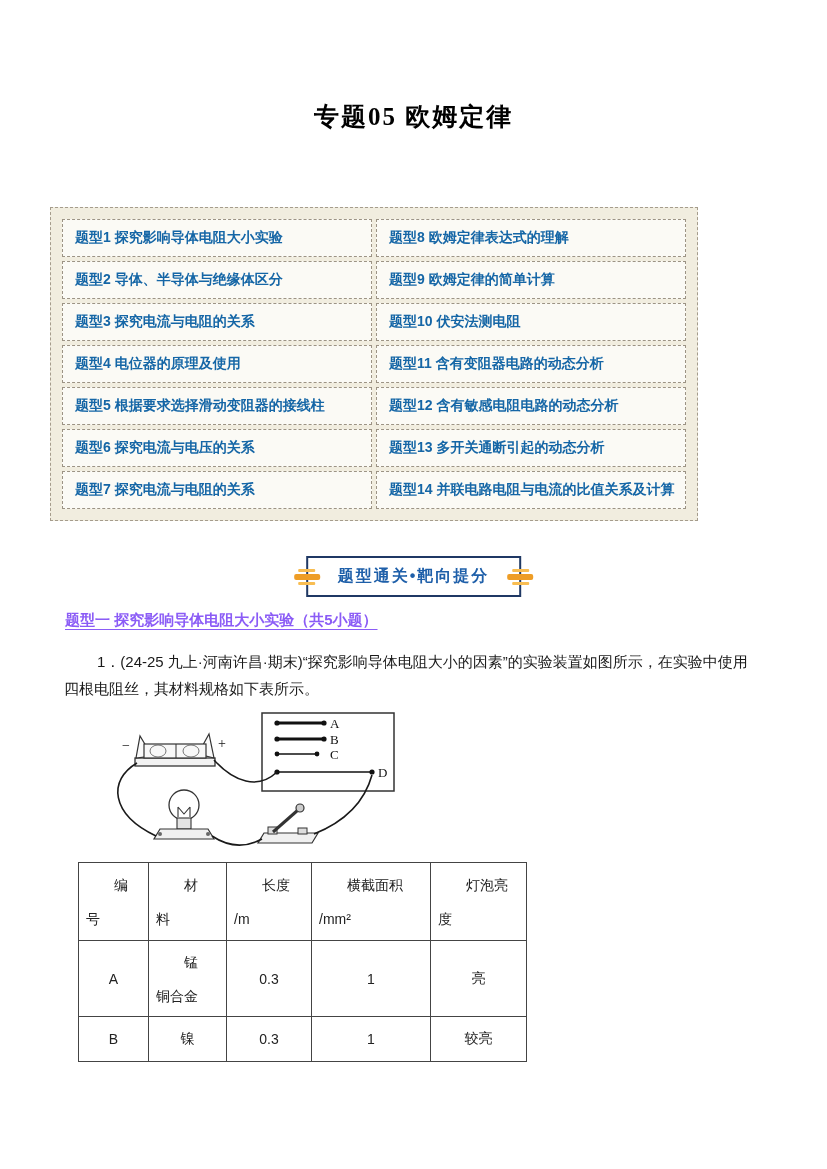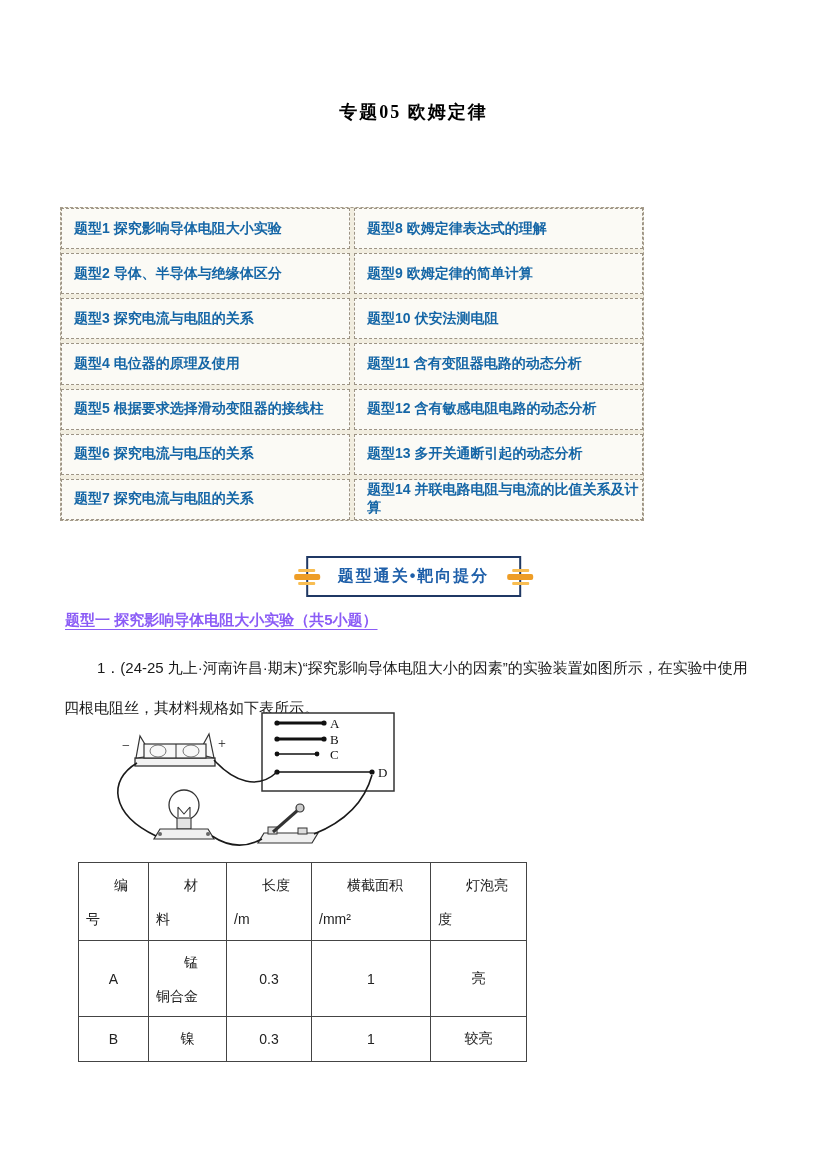--- a/index.html
+++ b/index.html
@@ -1,40 +1,40 @@
 <!DOCTYPE html>
 <html><head>
 <meta charset="utf-8">
 <style>
   * { margin:0; padding:0; box-sizing:border-box; }
   body { background:#888; font-family:"Liberation Sans","DejaVu Sans",sans-serif; }
   .page { position:relative; width:827px; height:1169px; background:#fff; margin:0 auto; overflow:hidden; color:#111; }
 
   .doc-title { position:absolute; top:100px; left:0; width:100%; text-align:center;
-    font-family:"Liberation Serif","DejaVu Serif",serif; font-size:18px; font-weight:bold; letter-spacing:2px; color:#000; }
+    font-family:"Liberation Serif","DejaVu Serif",serif; font-size:25px; font-weight:bold; letter-spacing:2px; color:#000; }
 
   .banner { position:absolute; left:50%; transform:translateX(-50%); border:2px solid #1F3864; background:#fff;
     padding:8px 30px; font-size:16px; font-weight:bold; color:#1E5FA9; letter-spacing:2px; white-space:nowrap; }
   .banner1 { top:157px; } .banner2 { top:556px; }
   .deco { position:absolute; top:50%; transform:translateY(-50%); width:26px; display:flex; flex-direction:column; gap:2px; align-items:center; }
   .deco-left { left:-14px; } .deco-right { right:-14px; }
   .deco .b1,.deco .b3 { width:17px; height:3px; background:#F8BD52; border-radius:1px; }
   .deco .b2 { width:26px; height:6px; background:#EE9D26; border-radius:2px; }
 
-  .type-grid-wrap { position:absolute; left:60px; top:207px; width:584px; height:314px;
-    background:#F1EDDF; border:1px dashed #A59C8C; padding:0; }
+  .type-grid-wrap { position:absolute; left:50px; top:207px; width:648px; height:314px;
+    background:#F1EDDF; border:1px dashed #A59C8C; padding:11px; }
   .type-grid { display:grid; grid-template-columns:1fr 1fr; grid-template-rows:repeat(7,1fr); grid-auto-flow:column; gap:4px; height:100%; }
   .type-cell { border:1px dashed #9C9384; background:#FBFAF5; display:flex; align-items:center;
     padding-left:12px; font-size:14px; font-weight:bold; color:#1566A6; }
 
   .section-heading { position:absolute; left:65px; top:611px; font-size:15px; font-weight:bold;
     color:#8b5cf6; text-decoration:underline; text-underline-offset:4px; }
 
   .question-text { position:absolute; left:64px; top:648px; width:702px; font-size:15px;
-    line-height:40px; white-space:pre-line; text-indent:2.2em; color:#1a1a1a; }
+    line-height:27px; white-space:pre-line; text-indent:2.2em; color:#1a1a1a; }
 
   .figure { position:absolute; left:92px; top:706px; }
 
   .spec-table { position:absolute; left:78px; top:862px; border-collapse:collapse; table-layout:fixed; }
   .spec-table td { border:1px solid #444; font-size:14px; vertical-align:middle; background:#fff; color:#222; }
   .hdr { white-space:pre-line; text-indent:2em; text-align:left; padding:2px 7px; line-height:34px; }
   .ctr { text-align:center; }
   .row-hdr td { height:78px; }
   .row-a td { height:76px; }
   .row-b td { height:45px; }

